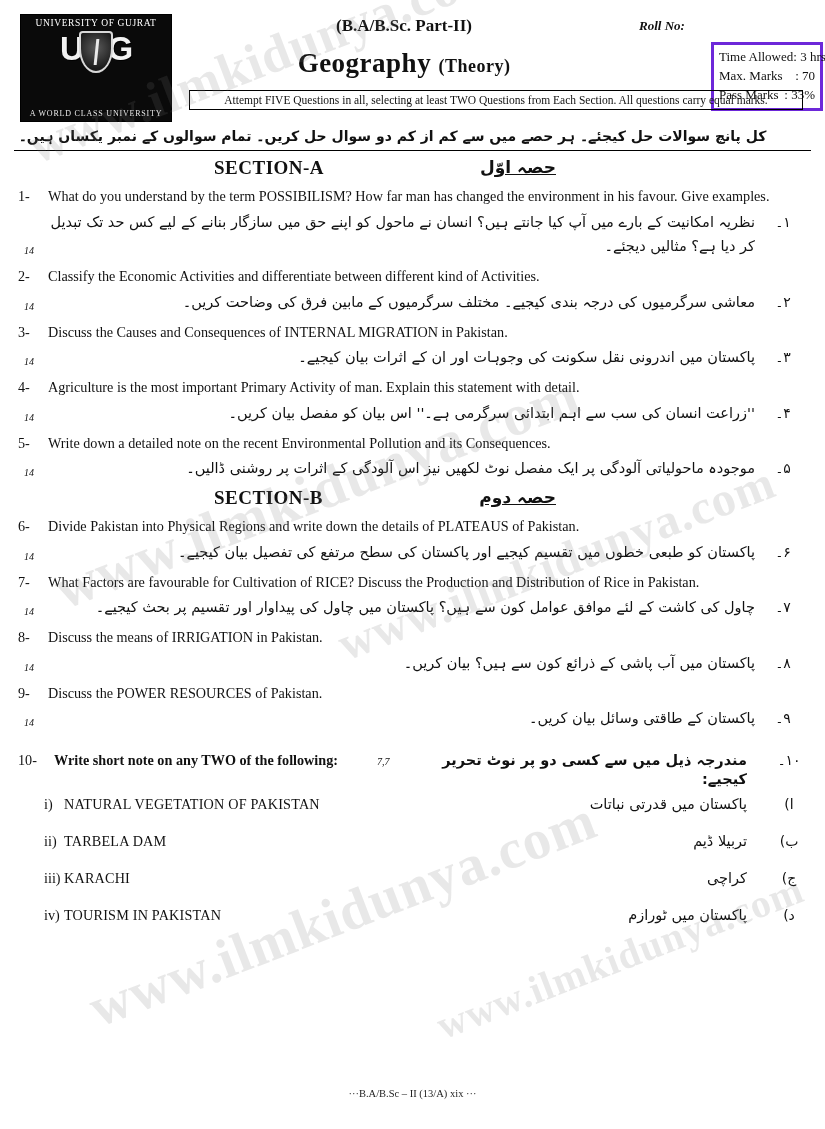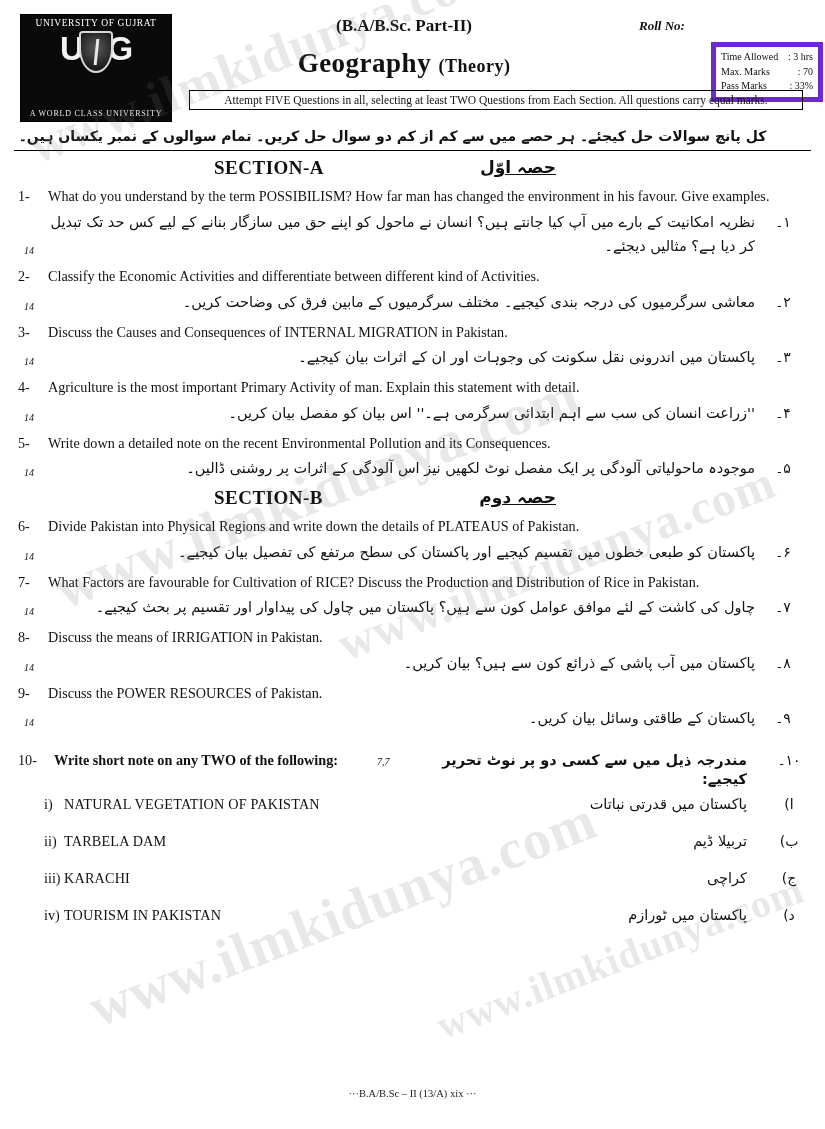--- a/index.html
+++ b/index.html
@@ -124,22 +124,22 @@
 
   .roll-no {
     position: absolute; left: 625px; top: 6px;
     font-style: italic;
     font-weight: 700;
     font-size: 13px;
   }
   .marks-box {
     position: absolute; left: 697px; top: 30px;
     width: 112px;
-    border: 5px solid #6d28d9;
-    font-size: 10px;
+    border: 3px solid #6d28d9;
+    font-size: 13px;
     line-height: 1.45;
     padding: 3px 5px 3px 5px;
   }
   .marks-row { display: flex; justify-content: space-between; }
   .marks-row .lbl { white-space: nowrap; }
   .marks-row .val { white-space: nowrap; }
 
   .attempt-bar {
     position: absolute; left: 175px; top: 78px; right: 8px;
     border: 1px solid #000;

